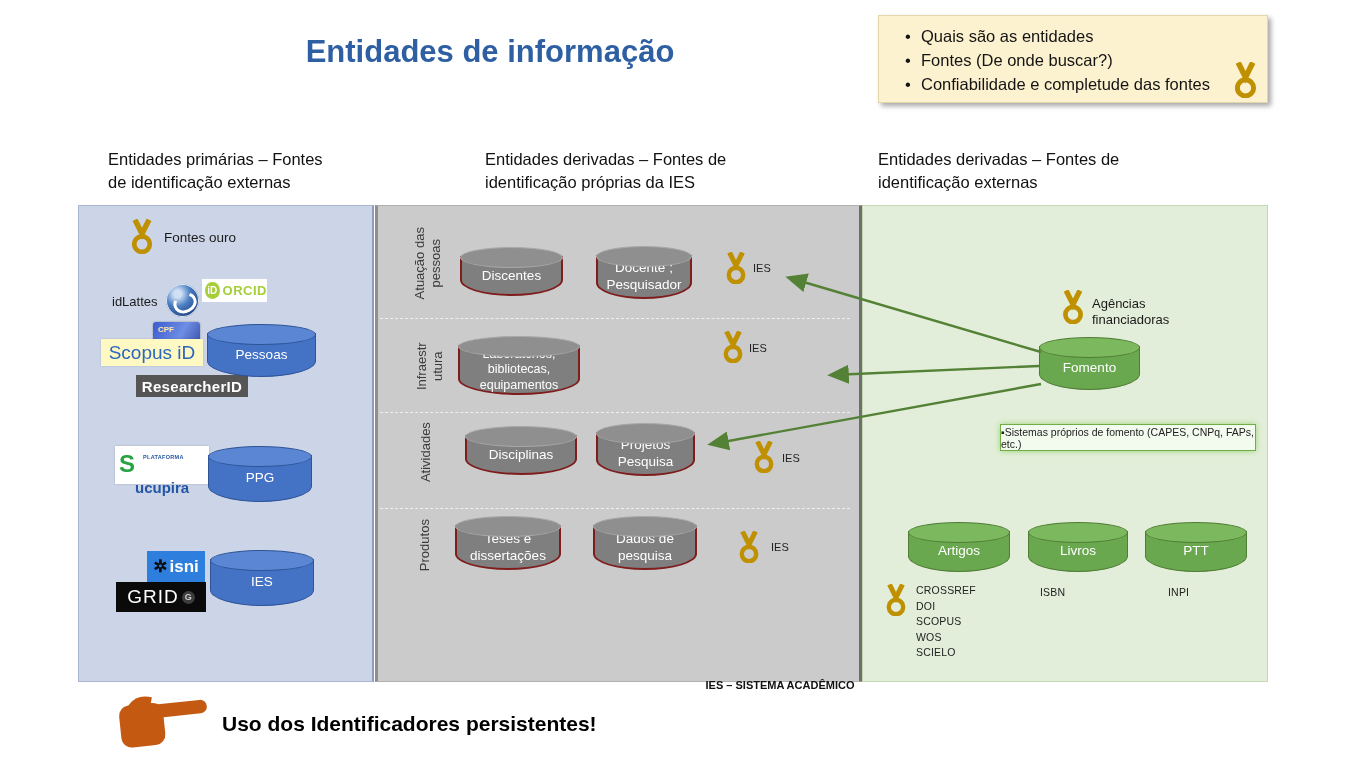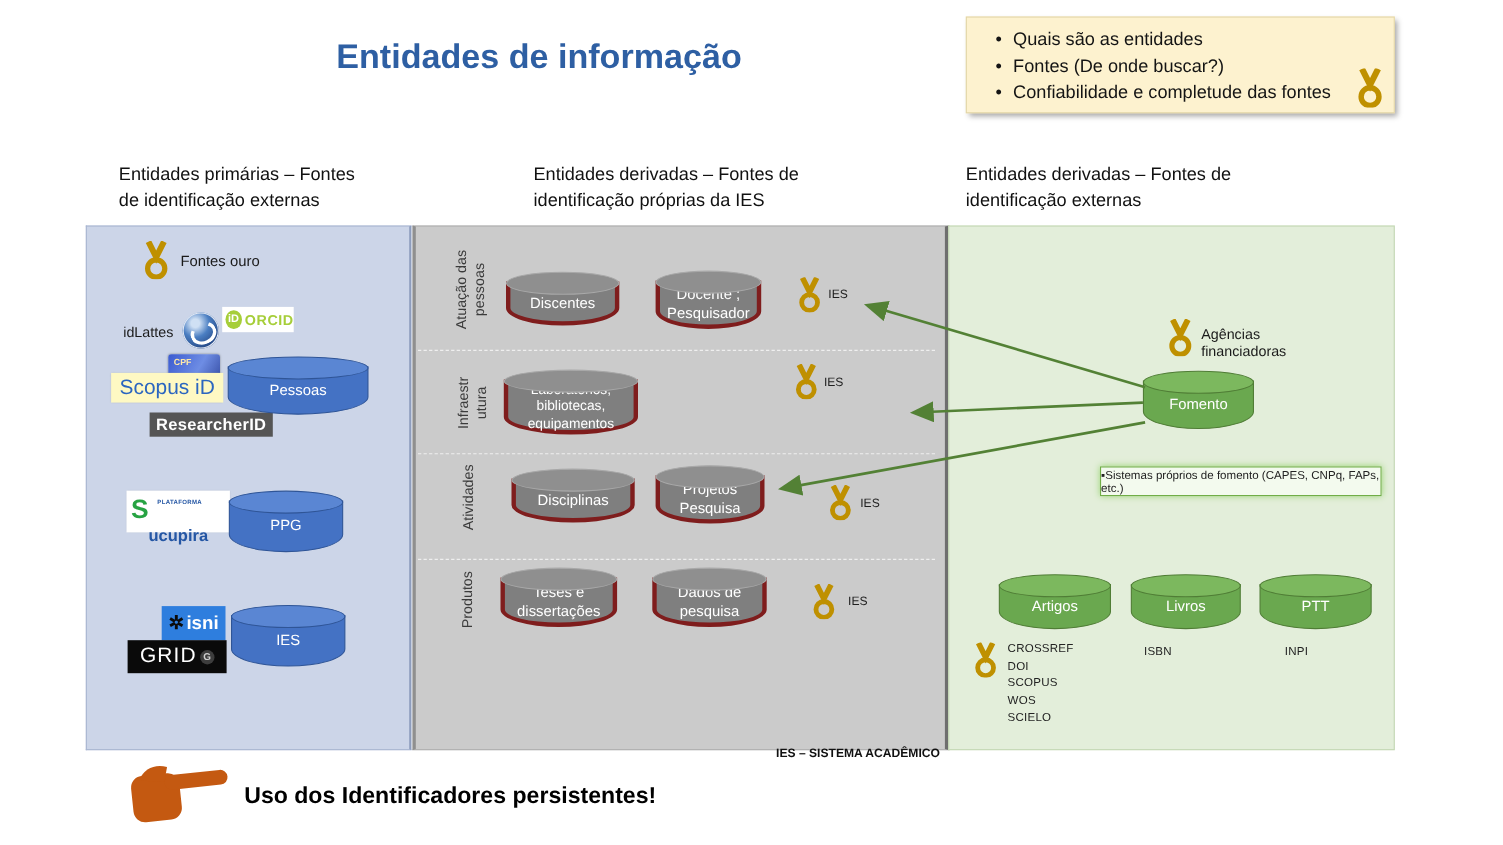--- a/index.html
+++ b/index.html
@@ -37,21 +37,21 @@
   .rowlab{display:flex;align-items:center;justify-content:center;width:90px;height:90px;}
   .rowlab span{transform:rotate(-90deg);font-size:13px;line-height:1.25;color:#3b3b3b;text-align:center;white-space:pre-line;}
 
   
   .cyl{color:#fff;text-align:center;font-size:13.5px;}
   .cyl .cbody{position:absolute;left:0;right:0;top:9px;bottom:0;border-radius:0 0 50% 50% / 0 0 16px 16px;
         display:flex;align-items:center;justify-content:center;white-space:pre-line;line-height:1.25;padding:0 5px;}
   .cyl .ctop{position:absolute;left:0;right:0;top:0;height:19px;border-radius:50%;}
   .cyl-blue .cbody{background:#4472c4;border:1px solid #2f5597;}
   .cyl-blue .ctop{background:#5a86d3;border:1px solid #2f5597;}
-  .cyl-gray .cbody{background:#7f7f7f;border:4px solid #7f1d1d;}
+  .cyl-gray .cbody{background:#7f7f7f;border:2px solid #7f1d1d;}
   .cyl-gray .ctop{background:#8f8f8f;border:1px solid #a8a8a8;}
   .cyl-green .cbody{background:#6aa84f;border:1px solid #507d36;}
   .cyl-green .ctop{background:#7cb85e;border:1px solid #507d36;}
 
   svg.medal{width:24px;height:32px;}
   .badge-txt{font-size:11px;color:#1f1f1f;}
 
   
   #lbl-fontes-ouro{left:164px;top:230px;font-size:13.5px;}
   #idlattes{left:112px;top:294px;font-size:13px;}
@@ -174,21 +174,21 @@
 
   <div id="isni" class="abs">
     <span class="star">✲</span>
     <span class="itxt">isni</span>
   </div>
   <div id="grid" class="abs">
     <span class="gtxt">GRID</span>
     <span class="gball">G</span>
   </div>
 
-  <div class="cyl cyl-blue abs" style="left:207px;top:324px;width:128px;height:53px">
+  <div class="cyl cyl-blue abs" style="left:207px;top:324px;width:109px;height:53px">
     <div class="cbody">Pessoas</div>
       <div class="ctop"></div>
   </div>
   <div class="cyl cyl-blue abs" style="left:208px;top:446px;width:104px;height:56px">
     <div class="cbody">PPG</div>
       <div class="ctop"></div>
   </div>
   <div class="cyl cyl-blue abs" style="left:210px;top:550px;width:104px;height:56px">
     <div class="cbody">IES</div>
       <div class="ctop"></div>

